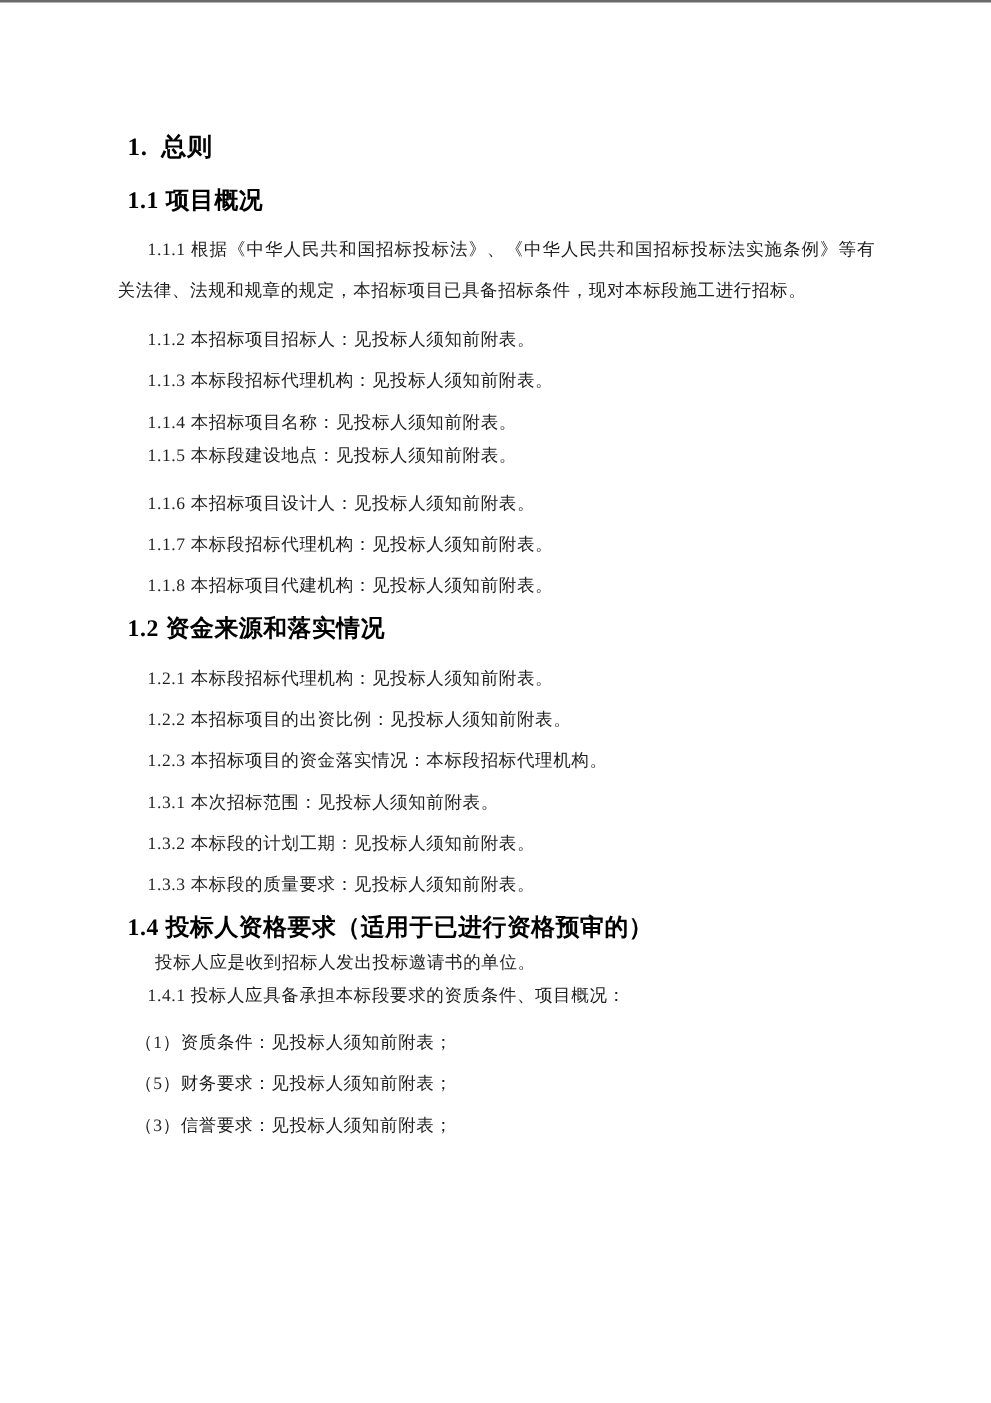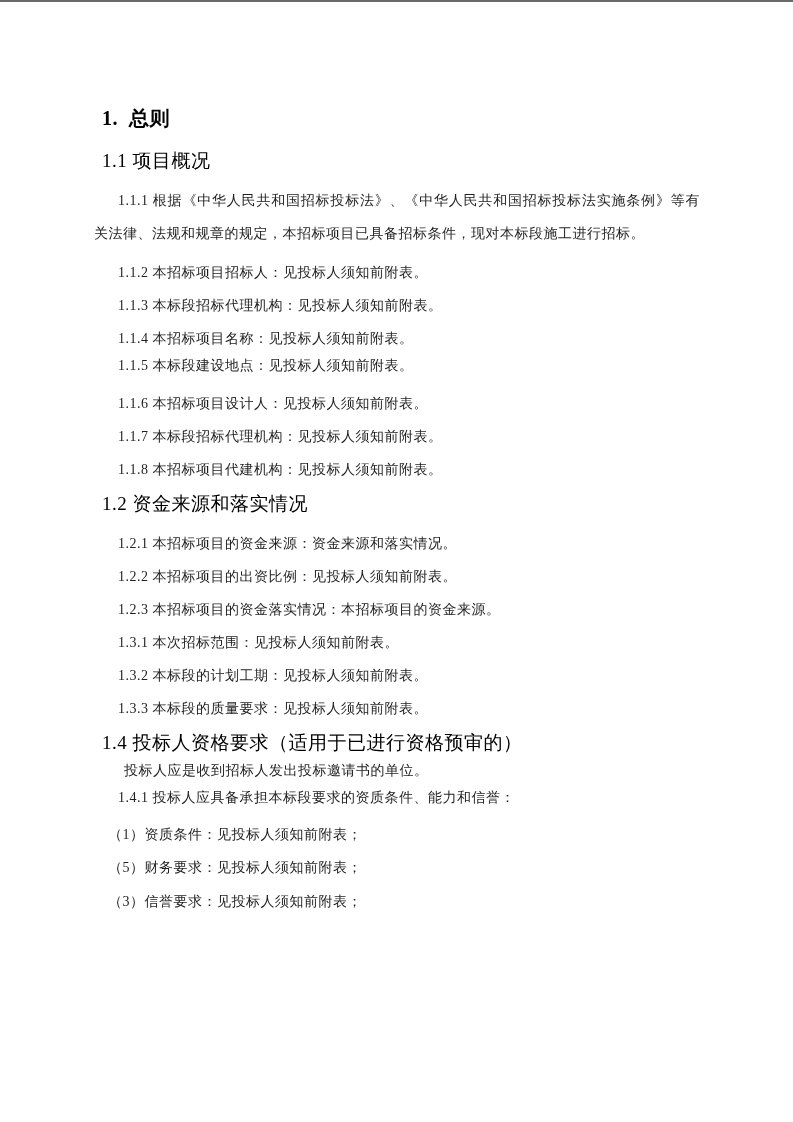--- a/index.html
+++ b/index.html
@@ -38,21 +38,21 @@
     line-height: 30px;
     font-weight: bold;
     color: #000;
     margin: 0 0 10px 8px;
     white-space: pre-wrap;
     font-family: "Liberation Serif", serif;
   }
   .h2 {
     font-size: 19px;
     line-height: 30px;
-    font-weight: normal;
+    font-weight: bold;
     color: #000;
     margin: 3px 0 8px 8px;
     white-space: pre-wrap;
     font-family: "Liberation Serif", serif;
   }
   .para {
     font-size: 14px;
     line-height: 33px;
     margin: 0;
     text-indent: 24px;
@@ -102,35 +102,35 @@
     <p class="para">1.1.2 本招标项目招标人：见投标人须知前附表。</p>
     <p class="para">1.1.3 本标段招标代理机构：见投标人须知前附表。</p>
     <p class="para">1.1.4 本招标项目名称：见投标人须知前附表。</p>
     <p class="para mt-n6">1.1.5 本标段建设地点：见投标人须知前附表。</p>
     <p class="para mt-p5">1.1.6 本招标项目设计人：见投标人须知前附表。</p>
     <p class="para">1.1.7 本标段招标代理机构：见投标人须知前附表。</p>
     <p class="para">1.1.8 本招标项目代建机构：见投标人须知前附表。</p>
 
     <div class="h2">1.2 资金来源和落实情况</div>
 
-    <p class="para">1.2.1 本招标项目的资金来源：资金来源和落实情况。</p>
+    <p class="para">1.2.1 本标段招标代理机构：见投标人须知前附表。</p>
     <p class="para">1.2.2 本招标项目的出资比例：见投标人须知前附表。</p>
-    <p class="para">1.2.3 本招标项目的资金落实情况：本招标项目的资金来源。</p>
+    <p class="para">1.2.3 本招标项目的资金落实情况：本标段招标代理机构。</p>
 
 
     <p class="para">1.3.1 本次招标范围：见投标人须知前附表。</p>
     <p class="para">1.3.2 本标段的计划工期：见投标人须知前附表。</p>
     <p class="para">1.3.3 本标段的质量要求：见投标人须知前附表。</p>
 
     <div class="h2">1.4 投标人资格要求（适用于已进行资格预审的）</div>
 
     <p class="para body-note mt-n12">投标人应是收到招标人发出投标邀请书的单位。</p>
 
 
-    <p class="para mt-n6">1.4.1 投标人应具备承担本标段要求的资质条件、能力和信誉：</p>
+    <p class="para mt-n6">1.4.1 投标人应具备承担本标段要求的资质条件、项目概况：</p>
 
     <p class="para list-item mt-p4">（1）资质条件：见投标人须知前附表；</p>
     <p class="para list-item">（5）财务要求：见投标人须知前附表；</p>
     <p class="para list-item mt-p1">（3）信誉要求：见投标人须知前附表；</p>
 
   </div>
 
   <div class="footer">20</div>
 </div>
 

